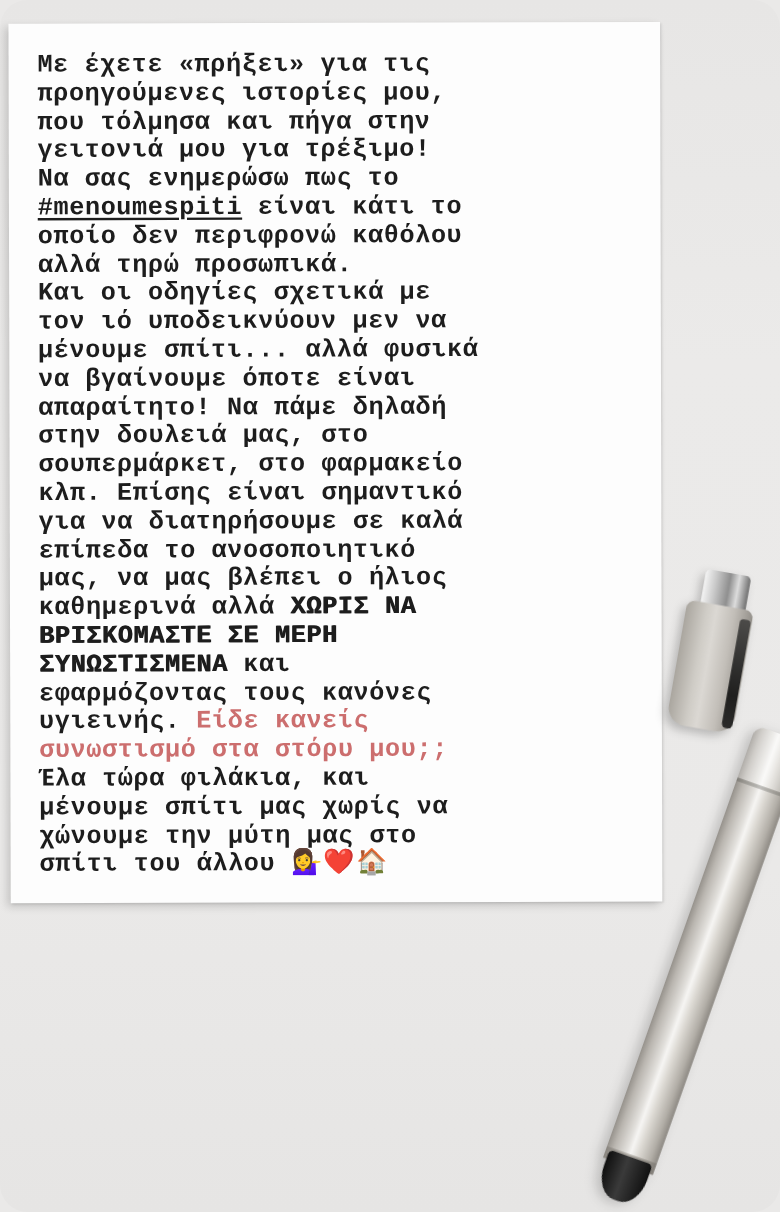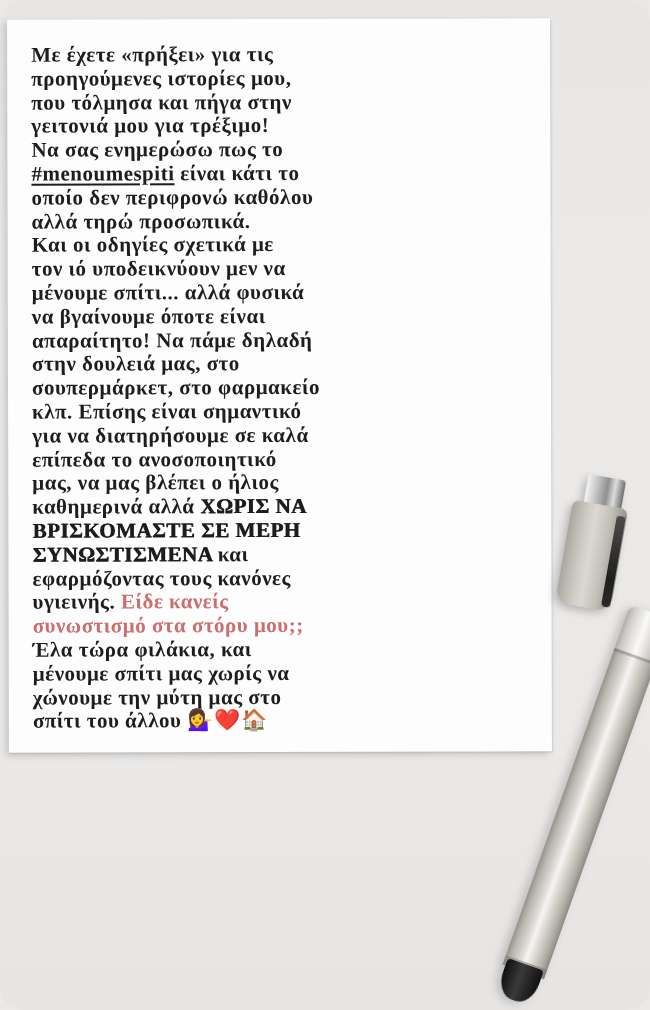--- a/index.html
+++ b/index.html
@@ -1,19 +1,19 @@
 <!DOCTYPE html>
 <html><head>
 <meta charset="utf-8">
 <style>
   html,body{margin:0;padding:0;background:#eae9e8;}
   .scene{
     position:relative;width:650px;height:1010px;overflow:hidden;
     background:linear-gradient(180deg,#e7e6e5 0%,#ebeae9 30%,#eae9e8 72%,#e6e5e4 100%);
-    font-family:Liberation Serif, serif;
+    font-family:Liberation Mono, monospace;
     border-radius:23px;
   }
   
   .paper{
     position:absolute;left:8px;top:19px;width:543px;height:733px;
     background:#fdfdfd;
     box-shadow:-3px 3px 7px rgba(0,0,0,0.16),1px 1px 2px rgba(0,0,0,0.10);
     transform:rotate(-0.15deg);
   }
   .note-text{

